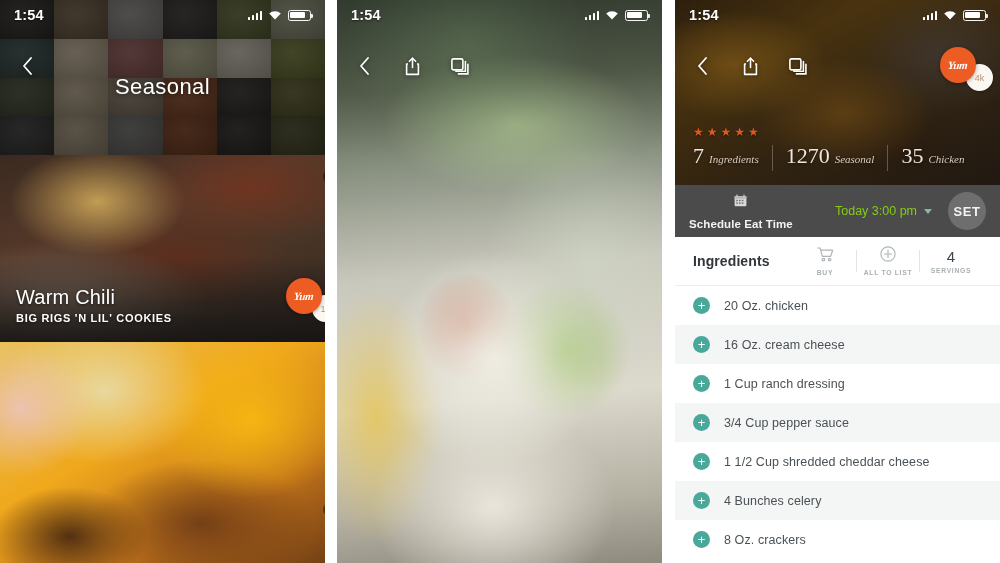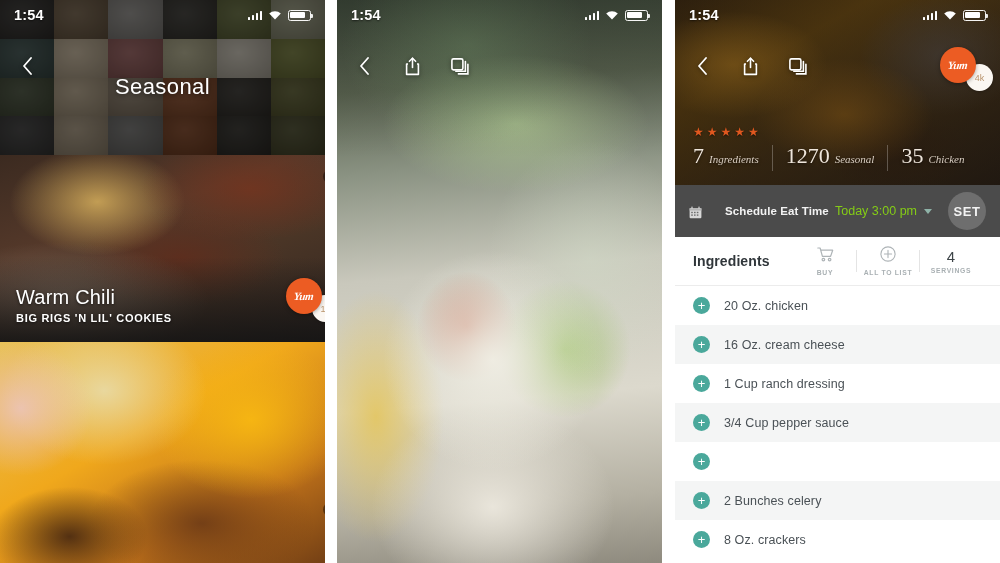--- a/index.html
+++ b/index.html
@@ -111,21 +111,21 @@
   .stat-num { color:#efe6dc; font-family:"Liberation Serif", serif; font-size:22px;
               font-weight:400; line-height:1; text-shadow:0 1px 3px rgba(0,0,0,.5);}
   .stat-lbl { color:#d9cec2; font-family:"Liberation Serif", serif; font-style:italic;
               font-size:11px; text-shadow:0 1px 3px rgba(0,0,0,.5); }
   .stat-div { width:1px; height:26px; background:rgba(255,255,255,.26); margin:0 13px; align-self:center;}
   .p3-yum { position:absolute; right:24px; top:47px; z-index:30; }
 
   
   .sched { position:absolute; top:185px; left:0; width:325px; height:52px;
            background:#4b4b4b; display:flex; align-items:center; padding:0 14px; z-index:12;}
-  .sched-left { display:flex; align-items:center; gap:23px; }
+  .sched-left { display:flex; align-items:center; gap:12px;flex-direction:column; }
   .sched-lbl { color:#f2f2f2; font-size:11.5px; font-weight:bold; letter-spacing:.1px;}
   .cal-ico { width:13px; height:13px; position:relative; }
   .sched-mid { margin-left:auto; display:flex; align-items:center; gap:7px; cursor:pointer;}
   .sched-time { color:#84cc16; font-size:12.5px; font-weight:400;}
   .chev-d { width:0;height:0;border-left:4.5px solid transparent;border-right:4.5px solid transparent;
             border-top:5px solid #8fb3a8;}
   .set-btn { width:38px; height:38px; border-radius:50%; background:#6e6e6e;
              margin-left:16px; display:flex; align-items:center; justify-content:center;
              cursor:pointer; }
   .set-btn span { color:#f2f2f2; font-size:13px; font-weight:bold; letter-spacing:.6px;}
@@ -497,26 +497,27 @@
       <div class="ing-row">
         <span class="plus-btn">
             <span class="plus-glyph">+</span>
           </span>
         <span class="ing-txt">3/4 Cup pepper sauce</span>
       </div>
       <div class="ing-row">
         <span class="plus-btn">
             <span class="plus-glyph">+</span>
           </span>
-      </div>
-      <div class="ing-row">
-        <span class="plus-btn">
-            <span class="plus-glyph">+</span>
-          </span>
-        <span class="ing-txt">2 Bunches celery</span>
+        <span class="ing-txt">1 1/2 Cup shredded cheddar cheese</span>
+      </div>
+      <div class="ing-row">
+        <span class="plus-btn">
+            <span class="plus-glyph">+</span>
+          </span>
+        <span class="ing-txt">4 Bunches celery</span>
       </div>
       <div class="ing-row">
         <span class="plus-btn">
             <span class="plus-glyph">+</span>
           </span>
         <span class="ing-txt">8 Oz. crackers</span>
       </div>
     </div>
   </div>
 

